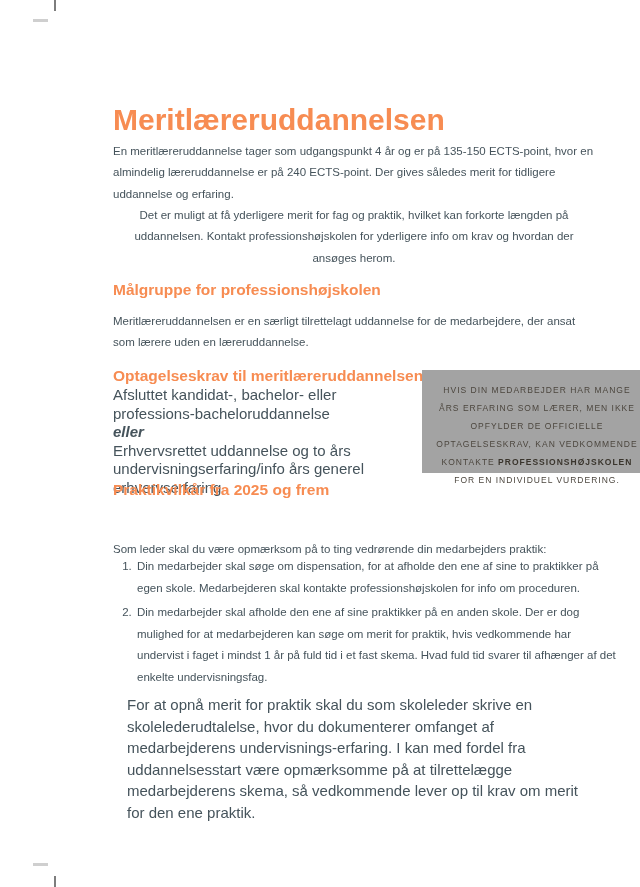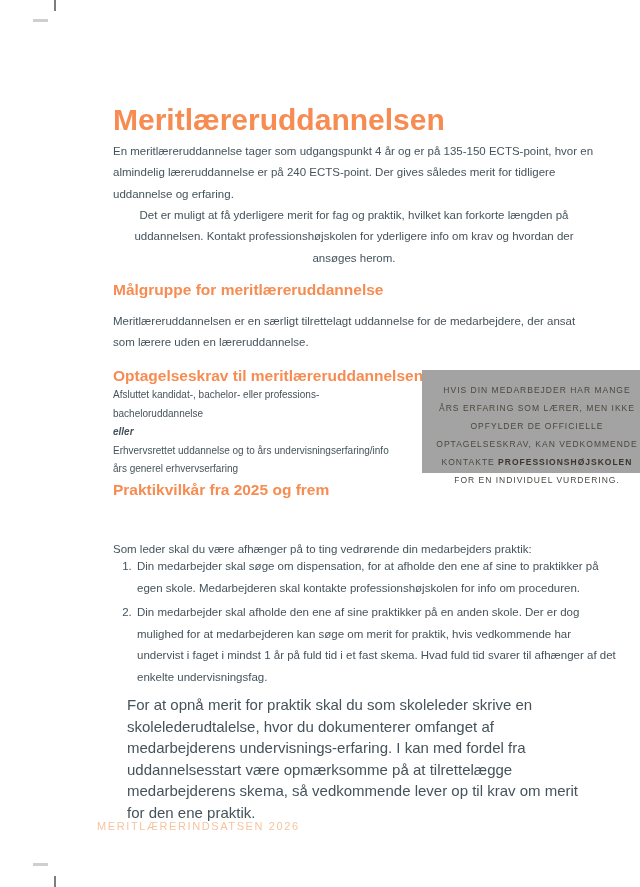--- a/index.html
+++ b/index.html
@@ -24,21 +24,21 @@
     position:absolute;left:80px;width:482px;
     font-size:11.5px;line-height:21.5px;color:#45535B;
   }
   .section-heading{
     position:absolute;left:80px;
     font-size:15.5px;font-weight:bold;color:#F78C52;
     white-space:nowrap;
   }
   .krav-block{
     position:absolute;left:80px;top:386px;width:292px;
-    font-size:10px;line-height:18.5px;color:#45535B;
+    font-size:15px;line-height:18.5px;color:#45535B;
   }
   .krav-sep{font-weight:bold;font-style:italic;}
   .callout{
     position:absolute;left:389px;top:370px;width:230px;height:103px;
     background:#a3a3a3;box-sizing:border-box;
     padding:9px 12px;
     text-align:center;
   }
   .callout-text{
     font-size:8.5px;line-height:11.6px;letter-spacing:1px;
@@ -74,41 +74,40 @@
   <div class="crop-h" style="left:0;top:863px;"></div>
   <div class="crop-v" style="left:21px;top:876px;"></div>
   <div class="crop-h" style="left:625px;top:864px;"></div>
   <div class="crop-v" style="left:617px;top:876px;"></div>
 
   <h1 class="doc-title">Meritlæreruddannelsen</h1>
 
   <p class="body-text" style="top:129px;">En meritlæreruddannelse tager som udgangspunkt 4 år og er på 135-150 ECTS-point, hvor en almindelig læreruddannelse er på 240 ECTS-point. Der gives således merit for tidligere uddannelse og erfaring.</p>
   <p class="body-text" style="top:193px;text-align:center;">Det er muligt at få yderligere merit for fag og praktik, hvilket kan forkorte længden på uddannelsen. Kontakt professionshøjskolen for yderligere info om krav og hvordan der ansøges herom.</p>
 
-  <h2 class="section-heading" style="top:268px;">Målgruppe for meritlæreruddannelse</h2>
+  <h2 class="section-heading" style="top:268px;">Målgruppe for professionshøjskolen</h2>
   <p class="body-text" style="top:299px;">Meritlæreruddannelsen er en særligt tilrettelagt uddannelse for de medarbejdere, der ansat som lærere uden en læreruddannelse.</p>
 
   <h2 class="section-heading" style="top:354px;">Optagelseskrav til meritlæreruddannelsen</h2>
   <div class="krav-block">
     <div>Afsluttet kandidat-, bachelor- eller professions-bacheloruddannelse</div>
     <div class="krav-sep">eller</div>
     <div>Erhvervsrettet uddannelse og to års undervisningserfaring/info års generel erhvervserfaring</div>
   </div>
 
   <aside class="callout">
     <span class="callout-text"><span>HVIS DIN MEDARBEJDER HAR MANGE ÅRS ERFARING SOM LÆRER, MEN IKKE OPFYLDER DE OFFICIELLE OPTAGELSESKRAV, KAN VEDKOMMENDE KONTAKTE </span><b>PROFESSIONSHØJSKOLEN</b><span> FOR EN INDIVIDUEL VURDERING.</span></span>
   </aside>
 
   <h2 class="section-heading" style="top:468px;">Praktikvilkår fra 2025 og frem</h2>
-  <p class="body-text" style="top:527px;">Som leder skal du være afhænger på to ting vedrørende din medarbejders praktik:</p>
+  <p class="body-text" style="top:527px;">Som leder skal du være opmærksom på to ting vedrørende din medarbejders praktik:</p>
 
   <ol class="numbered-list">
     <li>Din medarbejder skal søge om dispensation, for at afholde den ene af sine to praktikker på egen skole. Medarbejderen skal kontakte professionshøjskolen for info om proceduren.</li>
     <li>Din medarbejder skal afholde den ene af sine praktikker på en anden skole. Der er dog mulighed for at medarbejderen kan søge om merit for praktik, hvis vedkommende har undervist i faget i mindst 1 år på fuld tid i et fast skema. Hvad fuld tid svarer til afhænger af det enkelte undervisningsfag.</li>
   </ol>
 
   <p class="outro-text">For at opnå merit for praktik skal du som skoleleder skrive en skolelederudtalelse, hvor du dokumenterer omfanget af medarbejderens undervisnings-erfaring. I kan med fordel fra uddannelsesstart være opmærksomme på at tilrettelægge medarbejderens skema, så vedkommende lever op til krav om merit for den ene praktik.</p>
 
   <footer class="footer">
-    <span>MERITLÆRERINDSATSEN 2026</span>
   </footer>
 
 </div>
 
 </body></html>

